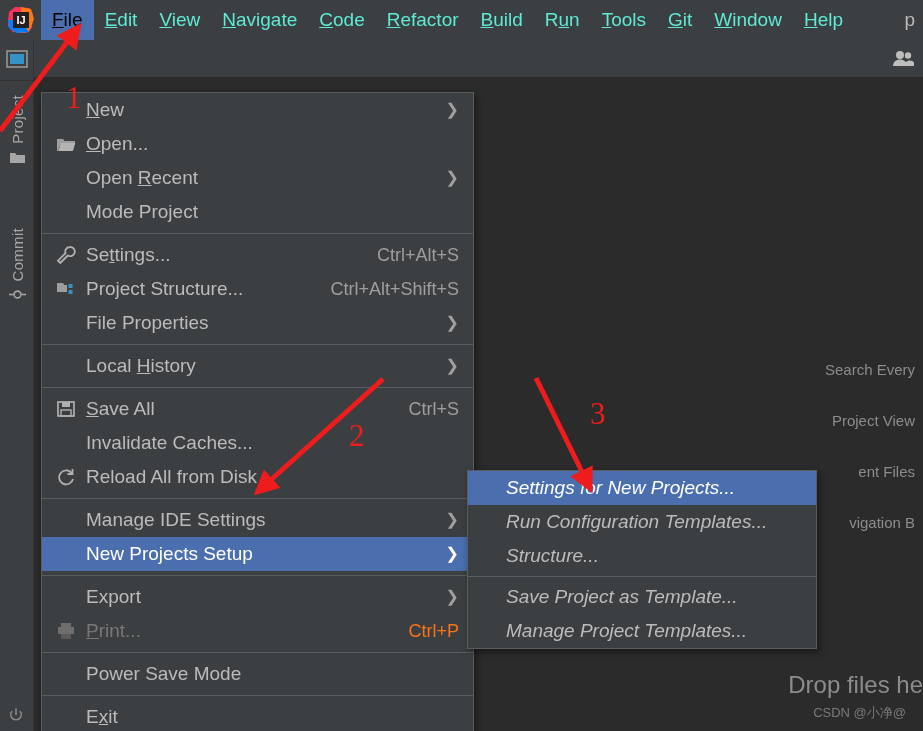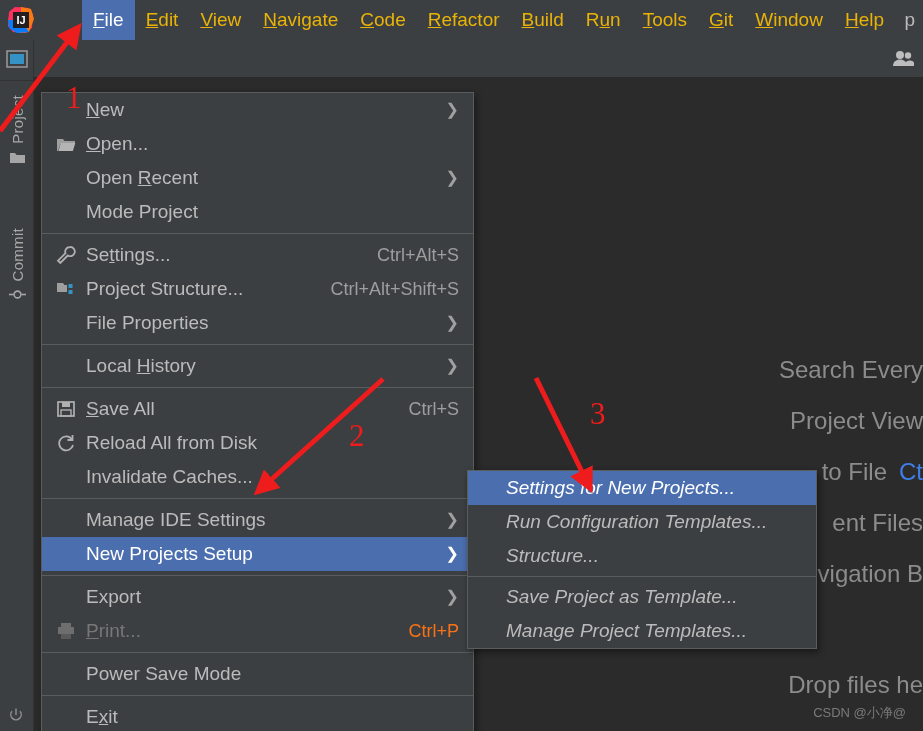--- a/index.html
+++ b/index.html
@@ -38,28 +38,27 @@
     margin-right: 6px;
     position: relative;
     flex: 0 0 auto;
   }
   .menubar-item {
     height: 40px;
     padding: 0 11px;
     display: flex;
     align-items: center;
     font-size: 19px;
-    color: #eab308;
+    color: #5eead4;
     white-space: nowrap;
     flex: 0 0 auto;
   }
   .menubar-item.active {
     background: #4b6eaf;
-    color: #ffffff;
-    margin-left: 41px;
+    color: #000000;
   }
   .menubar-item .u {
     text-decoration: underline;
   }
   .menubar-clipped {
     color: #bbbbbb;
     font-size: 19px;
     overflow: hidden;
   }
 
@@ -132,25 +131,25 @@
     overflow: hidden;
   }
   .welcome-list {
     position: absolute;
     right: 0;
     top: 277px;
     text-align: right;
     white-space: nowrap;
   }
   .welcome-row {
-    font-size: 24px;
+    font-size: 15px;
     color: #8c8c8c;
     margin-bottom: 21px;
     line-height: 30px;
-    padding-right: 0;
+    padding-right: 8px;
   }
   .welcome-row .sc {
     color: #3f7ee8;
     margin-left: 12px;
   }
   .welcome-drop {
     font-size: 24px;
     color: #8c8c8c;
     line-height: 30px;
     margin-top: 12px;
@@ -354,21 +353,20 @@
         <circle cx="16" cy="6.5" r="3.2" fill="#bdbdbd"></circle>
         <path d="M12.5 17c0-3.3 2.4-5.4 5.5-5.4s4.8 2.1 4.8 5.4z" fill="#bdbdbd"></path>
       </svg>
     </div>
   </div>
 
   <div class="welcome">
     <div class="welcome-list" id="welcome-list">
         <div class="welcome-row"><span>Search Every</span></div>
         <div class="welcome-row"><span>Project View</span></div>
-        <div class="welcome-row"><span>to File</span><span class="sc">Ct</span></div>
         <div class="welcome-row"><span>ent Files</span></div>
         <div class="welcome-row"><span>vigation B</span></div>
       </div>
     <div class="welcome-drop" style="position:absolute;right:0;top:580px;text-align:right;">Drop files he</div>
   </div>
 
   <div class="menu-popup" id="file-menu">
       <div class="mi">
         <span class="label"><span class="u">N</span>ew</span>
         <span class="spacer"></span>
@@ -427,29 +425,29 @@
         <span class="micon"><svg width="20" height="20" viewBox="0 0 20 20">
             <rect x="2" y="3" width="16" height="14" fill="none" stroke="#b0b0b0" stroke-width="1.7"></rect>
             <rect x="6" y="3" width="8" height="5" fill="#b0b0b0"></rect>
             <rect x="5" y="11" width="10" height="6" fill="none" stroke="#b0b0b0" stroke-width="1.4"></rect>
           </svg></span>
         <span class="label"><span class="u">S</span>ave All</span>
         <span class="spacer"></span>
         <span class="accel">Ctrl+S</span>
       </div>
       <div class="mi">
+        <span class="label">Invalidate Caches...</span>
+        <span class="spacer"></span>
+      </div>
+      <div class="mi">
         <span class="micon"><svg width="20" height="20" viewBox="0 0 20 20">
             <path d="M16 6.5A7 7 0 1 0 17 12" fill="none" stroke="#b0b0b0" stroke-width="1.8"></path>
             <path d="M16.5 2v5h-5" fill="none" stroke="#b0b0b0" stroke-width="1.8"></path>
           </svg></span>
         <span class="label">Reload All from Disk</span>
-        <span class="spacer"></span>
-      </div>
-      <div class="mi">
-        <span class="label">Invalidate Caches...</span>
         <span class="spacer"></span>
       </div>
       <div class="sep"></div>
       <div class="mi">
         <span class="label">Manage IDE Settings</span>
         <span class="spacer"></span>
         <span class="arrow">❯</span>
       </div>
       <div class="mi selected">
         <span class="label">New Projects Setup</span>

